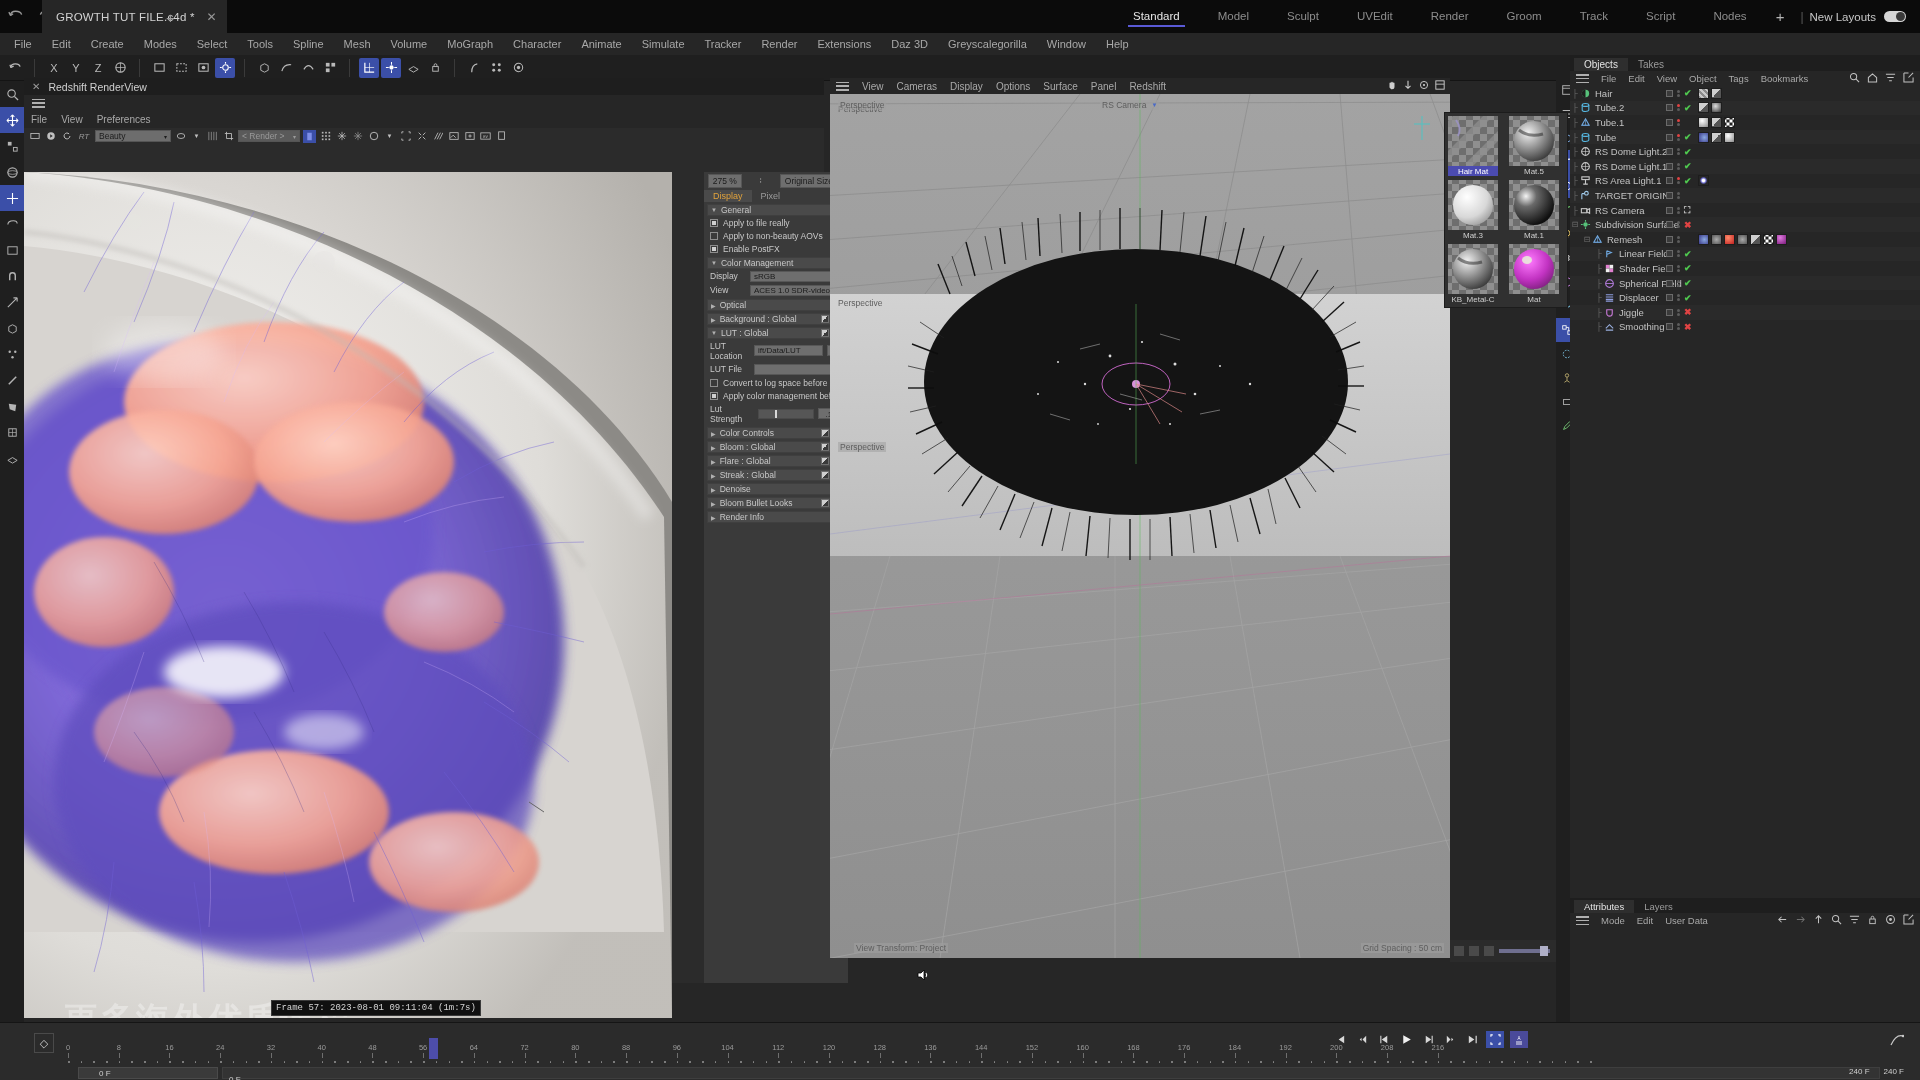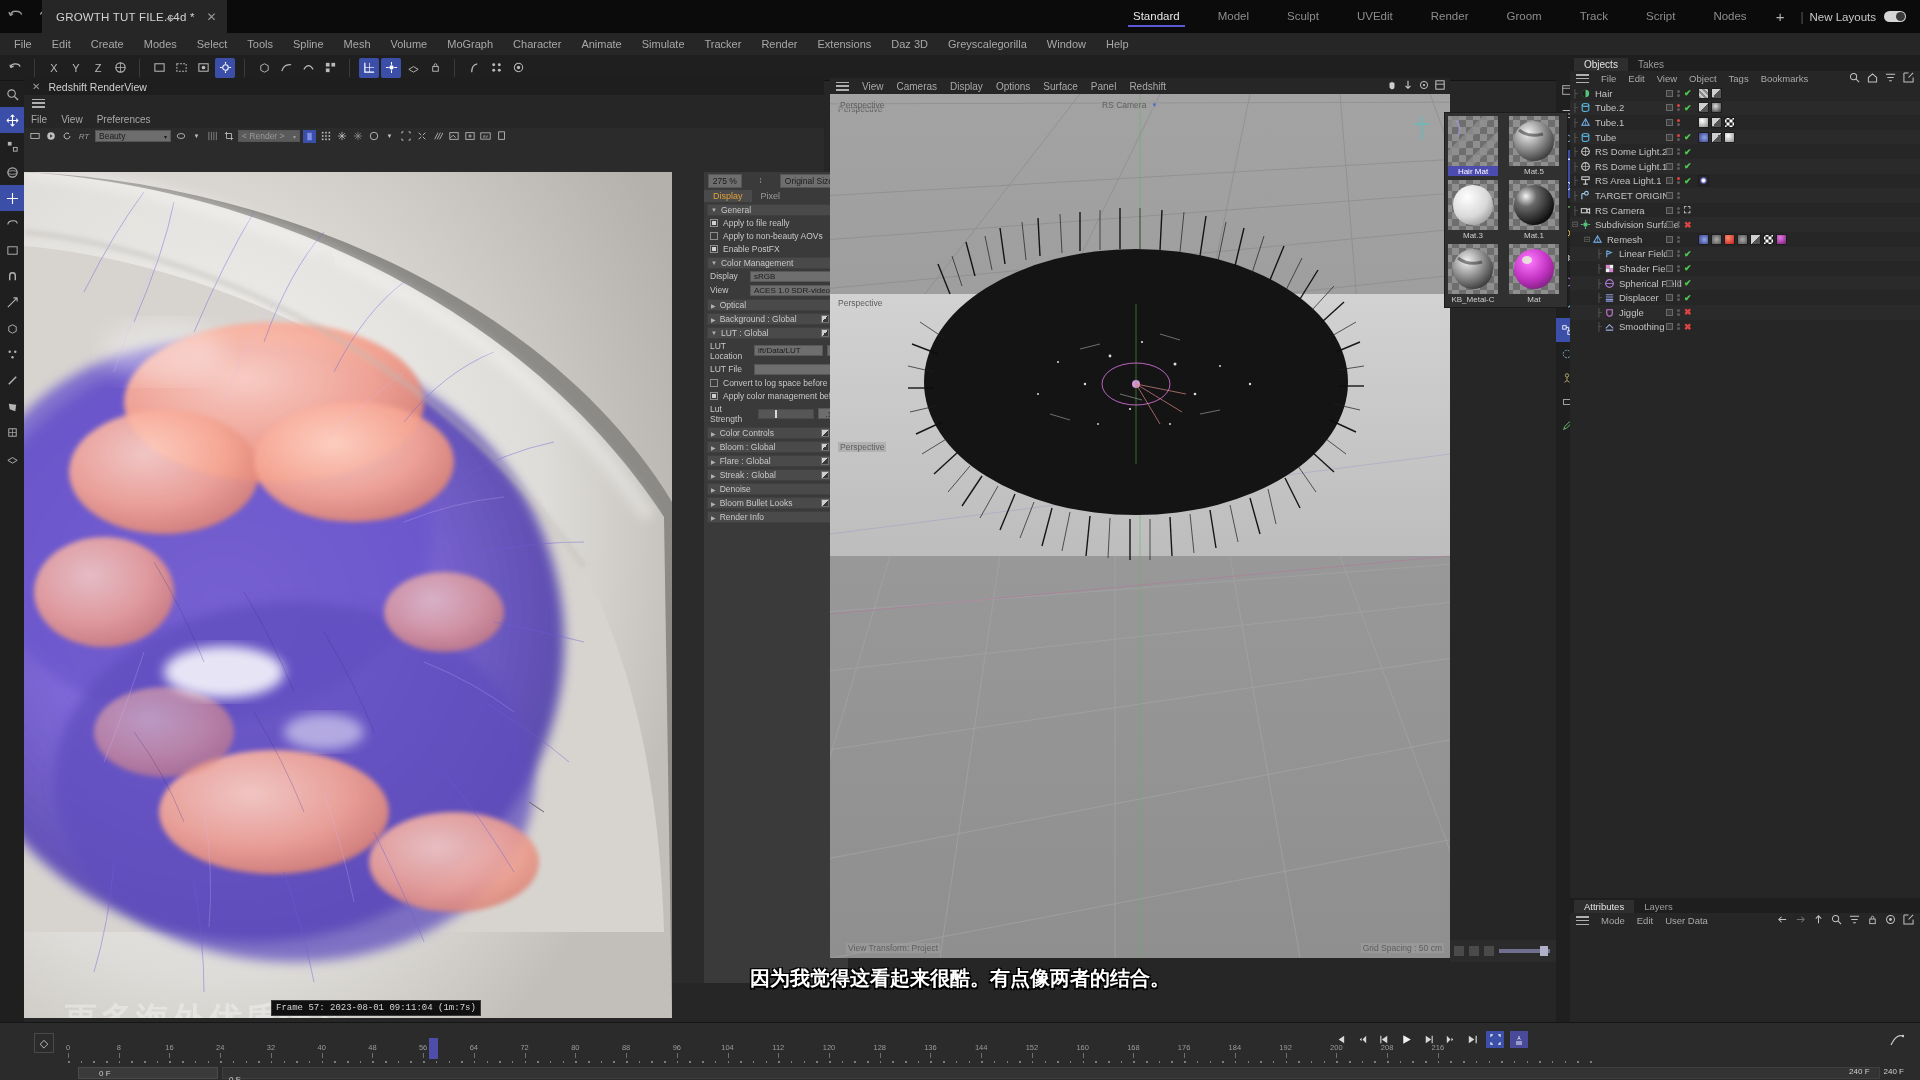--- a/index.html
+++ b/index.html
@@ -1115,21 +1115,21 @@
 
         <text x="8" y="212" font-size="8.5" fill="#5e5e5e" font-family="Liberation Sans">Perspective</text>
         <text x="8" y="18" font-size="8.5" fill="#5e5e5e" font-family="Liberation Sans">Perspective</text>
       </svg>
       <div class="vlabel" style="left:8px; top:6px;">Perspective</div>
       <div class="vlabel" style="left:270px; top:6px; display:flex; gap:5px; align-items:center;">
         <span>RS Camera</span>
         <span style="font-size:6px;color:#4a6ac8">▼</span>
       </div>
       <div class="vlabel" style="left:8px; top:348px;">Perspective</div>
-      <div class="vlabel" style="left:16px; bottom:5px;">View Transform: Project</div>
+      <div class="vlabel" style="left:24px; bottom:5px;">View Transform: Project</div>
       <div class="vlabel" style="right:6px; bottom:5px;">Grid Spacing : 50 cm</div>
     </div>
   </div>
 
   <div style="position:absolute; left:1450px; top:940px; width:106px; height:22px; background:#2b2b2b; display:flex; align-items:center; gap:5px; padding-left:4px;">
     <div style="width:10px;height:10px;background:#4a4a4a"></div>
     <div style="width:10px;height:10px;background:#4a4a4a"></div>
     <div style="width:10px;height:10px;background:#4a4a4a"></div>
     <div style="flex:1;height:4px;background:#6f6f8f;margin-right:6px;position:relative">
       <span style="position:absolute;right:2px;top:-3px;width:8px;height:10px;background:#b0b0c8;display:block"></span>
@@ -2002,14 +2002,13 @@
         </svg>
     </div>
   </div>
 
   <div class="spk">
     <svg width="14" height="14" viewBox="0 0 14 14">
         <path d="M2 5h3l3-3v10L5 9H2z" fill="#fff" stroke="#000" stroke-width="0.8"></path>
         <path d="M10 5q1.5 2 0 4" stroke="#fff" stroke-width="1.1" fill="none"></path>
       </svg>
   </div>
-  <div class="sub-cn">因为我觉得这看起来很酷。有点像两者的结合。</div>
 </div>
 
 </body></html>

